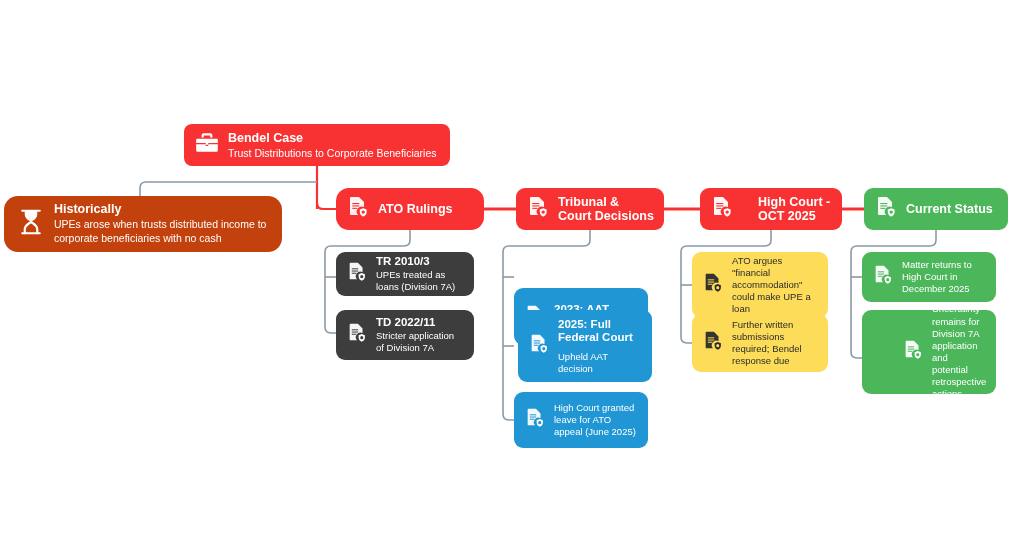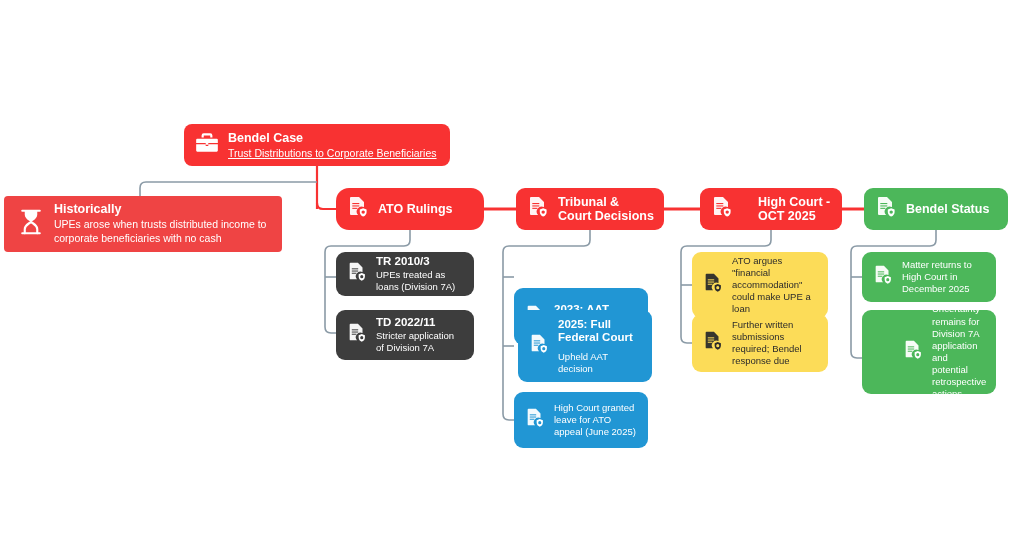--- a/index.html
+++ b/index.html
@@ -26,30 +26,30 @@
     color:#ffffff;
     z-index:3;
   }
   .node .ic{flex:0 0 auto;display:block;}
   .node .txt{display:block;line-height:1.18;}
   .ttl{font-weight:bold;display:block;}
   .sub{display:block;font-weight:normal;}
 
   
   .red{background:#f83232;}
-  .navy{background:#ef4444;border-radius:4px;}
+  .navy{background:#c2410c;border-radius:14px;}
   .gray{background:#3d3d3d;}
   .blue{background:#2196d4;}
   .yellow{background:#fcdc58;color:#2b2b2b;}
   .green{background:#4cb75a;}
 
   
   #bendel{left:184px;top:124px;width:266px;height:42px;border-radius:8px;}
   #bendel .ttl{font-size:12.5px;}
-  #bendel .sub{font-size:10.5px;margin-top:1px;text-decoration:underline;}
+  #bendel .sub{font-size:10.5px;margin-top:1px;}
 
   #historically{left:4px;top:196px;width:278px;height:56px;align-items:center;padding:6px 12px;}
   #historically .ttl{font-size:12.5px;}
   #historically .sub{font-size:10.5px;margin-top:2px;line-height:1.33;}
 
   .stage{height:42px;border-radius:9px;}
   .stage .ttl{font-size:12.5px;line-height:1.16;}
   #ato{left:336px;top:188px;width:148px;border-radius:13px;}
   #tribunal{left:516px;top:188px;width:148px;}
   #highcourt{left:700px;top:188px;width:142px;gap:24px;}
@@ -196,21 +196,21 @@
         <g fill="#4cb75a">
             <rect x="6.3" y="8" width="7" height="1.1"></rect>
             <rect x="6.3" y="10.4" width="7" height="1.1"></rect>
             <rect x="6.3" y="12.8" width="5" height="1.1"></rect>
           </g>
         <path d="M17.2 13.2l3.4 1.3v2.4c0 2.1-1.4 4-3.4 4.6-2-.6-3.4-2.5-3.4-4.6v-2.4l3.4-1.3z" fill="#ffffff"></path>
         <circle cx="17.2" cy="17.1" r="1.7" fill="#4cb75a"></circle>
       </svg>
     </span>
     <span class="txt">
-      <span class="ttl">Bendel Status</span>
+      <span class="ttl">Current Status</span>
     </span>
   </div>
 
   <div class="node gray child" id="tr2010">
     <span class="ic">
       <svg width="22" height="22" viewBox="0 0 24 24" fill="#ffffff">
         <path d="M5 2h8l5 5v5.1a5 5 0 0 0-5.9 7.9H5a1 1 0 0 1-1-1V3a1 1 0 0 1 1-1z" opacity=".95"></path>
         <g fill="#3d3d3d">
             <rect x="6.3" y="8" width="7" height="1.1"></rect>
             <rect x="6.3" y="10.4" width="7" height="1.1"></rect>

